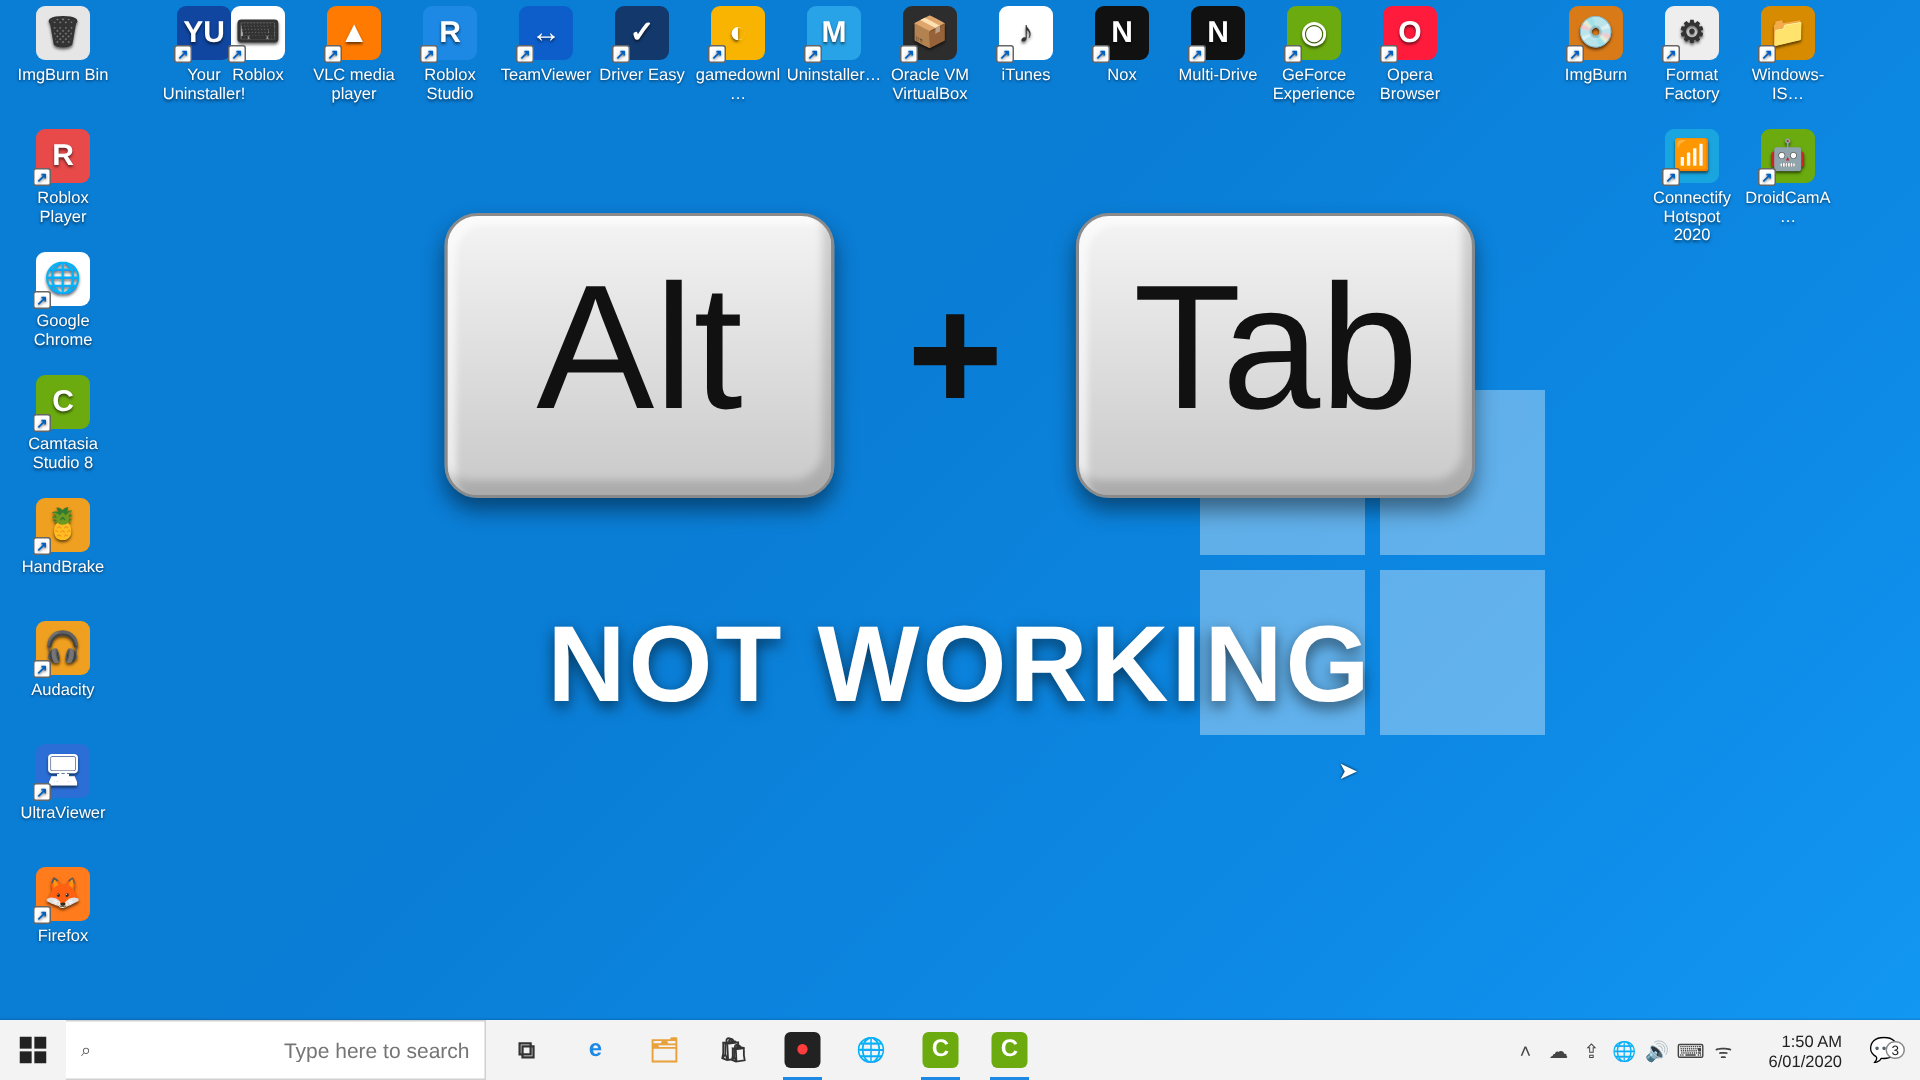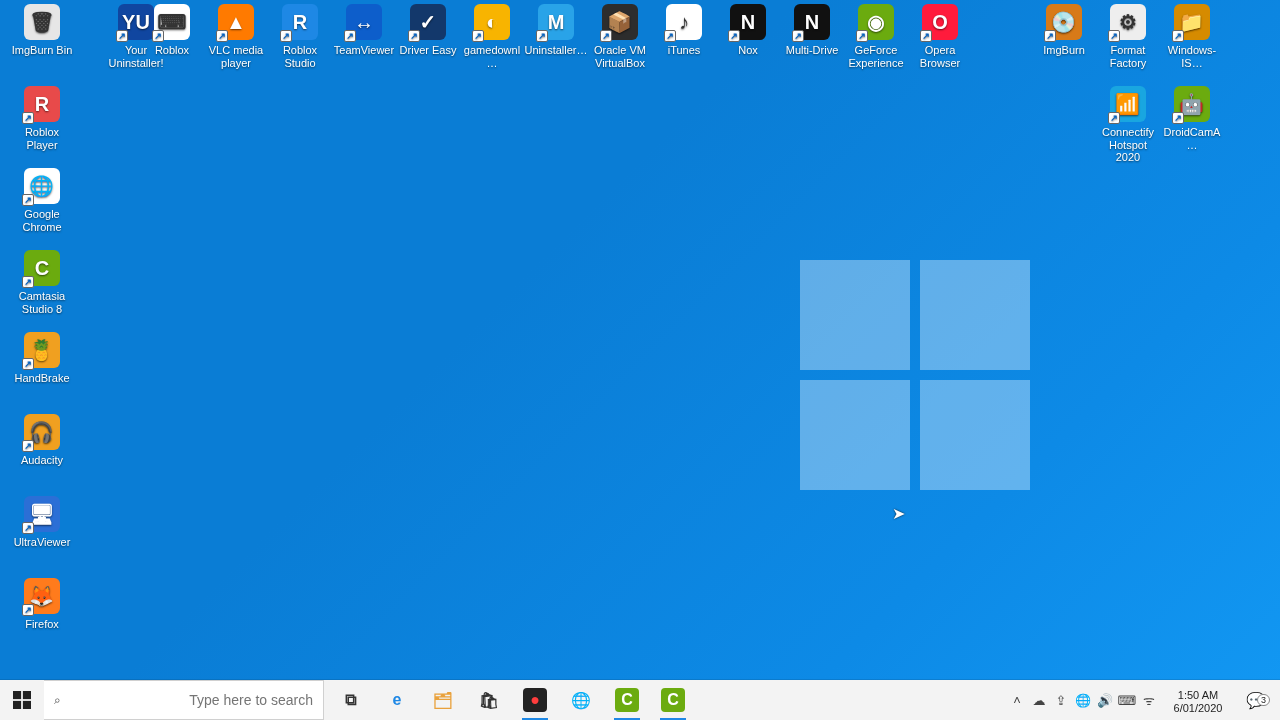--- a/index.html
+++ b/index.html
@@ -196,21 +196,21 @@
   }
   .taskbar .tray .ticon {
     width: 22px;
     display: flex; align-items: center; justify-content: center;
     font-size: 13px;
     color: #444;
     cursor: pointer;
   }
   .taskbar .clock {
     min-width: 72px;
-    text-align: center;
+    text-align: right;
     font-size: 11px;
     line-height: 1.2;
     padding: 4px 6px 0 6px;
     cursor: pointer;
   }
   .taskbar .notif {
     width: 40px;
     display: flex; align-items: center; justify-content: center;
     position: relative;
     cursor: pointer;
@@ -341,20 +341,26 @@
       <div class="dicon" style="left: 10px; top: 496px;">
         <div class="glyph" style="background:#2b6fd6;color:#fff">🖥<span class="shortcut">↗</span></div>
         <span class="name">UltraViewer</span>
       </div>
       <div class="dicon" style="left: 10px; top: 578px;">
         <div class="glyph" style="background:#ff7b1c;color:#fff">🦊<span class="shortcut">↗</span></div>
         <span class="name">Firefox</span>
       </div>
     </div>
 
+  <div class="overlay">
+    <span class="keycap">Alt</span>
+    <span class="plus">+</span>
+    <span class="keycap">Tab</span>
+    <span class="headline">NOT WORKING</span>
+  </div>
 
   <span class="cursor">➤</span>
 </div>
 
 <div class="taskbar">
 
   <div class="btn start">
     <svg viewBox="0 0 20 20">
       <rect x="0" y="0" width="9" height="9" fill="#222"></rect>
       <rect x="11" y="0" width="9" height="9" fill="#222"></rect>

